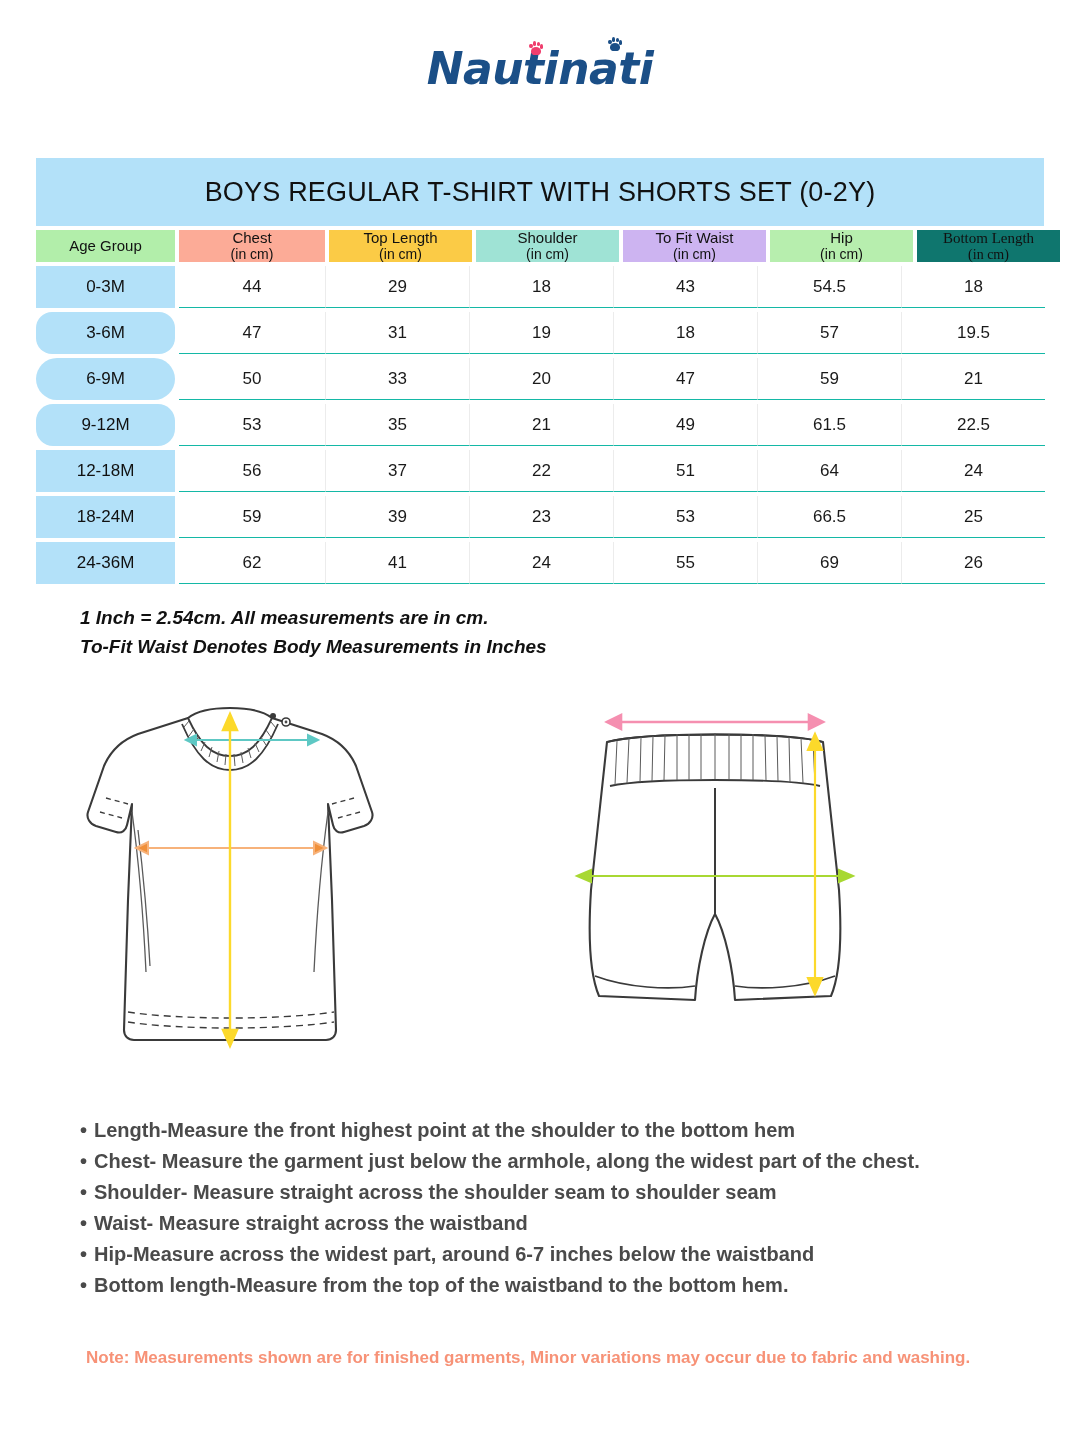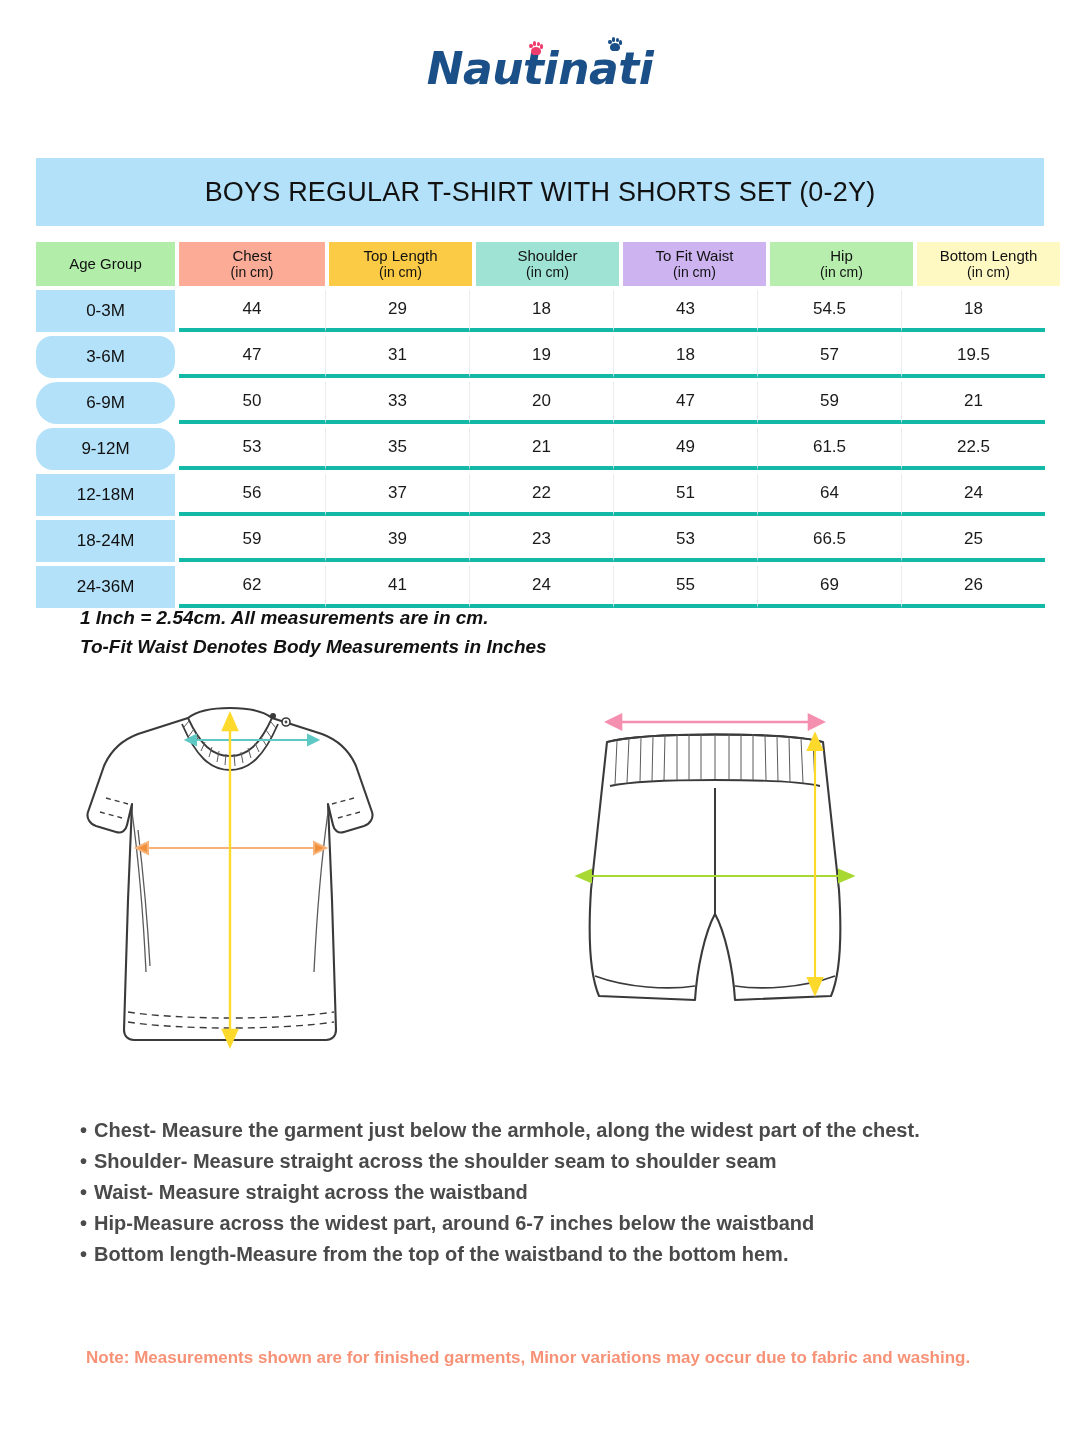--- a/index.html
+++ b/index.html
@@ -82,22 +82,22 @@
     justify-content: center;
     font-size: 27px;
     color: #111111;
     letter-spacing: 0.2px;
   }
   .trow {
     display: flex;
     width: 100%;
   }
   #header-row {
-    margin-top: 16px;
-    height: 44px;
+    margin-top: 4px;
+    height: 32px;
   }
   #header-row .hcell {
     display: flex;
     flex-direction: column;
     align-items: center;
     justify-content: center;
     font-size: 15px;
     color: #111111;
     line-height: 1.08;
     margin-right: 4px;
@@ -117,21 +117,21 @@
     background: #b3e1f9;
     font-size: 17px;
     color: #111111;
     margin-right: 4px;
   }
   .drow .dcell {
     display: flex;
     align-items: center;
     justify-content: center;
     background: #ffffff;
-    border-bottom: 4px solid #14b8a6;
+    border-bottom: 1px solid #14b8a6;
     font-size: 17px;
     color: #1a1a1a;
   }
   .drow .dcell.sep { border-left: 1px solid #ececec; }
 
   
   .col-age  { width: 139px; flex: none; }
   .col-1    { width: 146px; flex: none; }
   .col-2    { width: 143px; flex: none; }
   .col-3    { width: 143px; flex: none; }
@@ -238,21 +238,21 @@
       <span class="unit">(in cm)</span>
     </div>
     <div class="hcell col-4" style="background: rgb(205, 180, 241);">
       <span>To Fit Waist</span>
       <span class="unit">(in cm)</span>
     </div>
     <div class="hcell col-5" style="background: rgb(183, 238, 174);">
       <span>Hip</span>
       <span class="unit">(in cm)</span>
     </div>
-    <div class="hcell col-6" style="background: #fef9c3;">
+    <div class="hcell col-6" style="background: #0f766e; font-family: Liberation Serif, serif;">
       <span>Bottom Length</span>
       <span class="unit">(in cm)</span>
     </div>
   </div>
 
   <div id="data-rows">
       <div class="trow drow">
         <div class="agecell col-age" style="background: rgb(179, 225, 249);">0-3M</div>
         <div class="dcell col-1">44</div>
         <div class="dcell col-2 sep">29</div>
@@ -455,20 +455,21 @@
     <g stroke="#fcd92b" stroke-width="2.2" fill="#fcd92b">
       <line x1="250" y1="44" x2="250" y2="284"></line>
       <polygon points="250,34 243,50 257,50"></polygon>
       <polygon points="250,294 243,278 257,278"></polygon>
     </g>
   </svg>
 
 </div>
 
 <div id="bullets">
+    <div class="bullet"><span class="dot">•</span><span>Length-Measure the front highest point at the shoulder to the bottom hem</span></div>
     <div class="bullet"><span class="dot">•</span><span>Chest- Measure the garment just below the armhole, along the widest part of the chest.</span></div>
     <div class="bullet"><span class="dot">•</span><span>Shoulder- Measure straight across the shoulder seam to shoulder seam</span></div>
     <div class="bullet"><span class="dot">•</span><span>Waist- Measure straight across the waistband</span></div>
     <div class="bullet"><span class="dot">•</span><span>Hip-Measure across the widest part, around 6-7 inches below the waistband</span></div>
     <div class="bullet"><span class="dot">•</span><span>Bottom length-Measure from the top of the waistband to the bottom hem.</span></div>
   </div>
 
 <div id="final-note" style="color: rgb(247, 146, 119);">Note: Measurements shown are for finished garments, Minor variations may occur due to fabric and washing.</div>
 
 </body></html>

